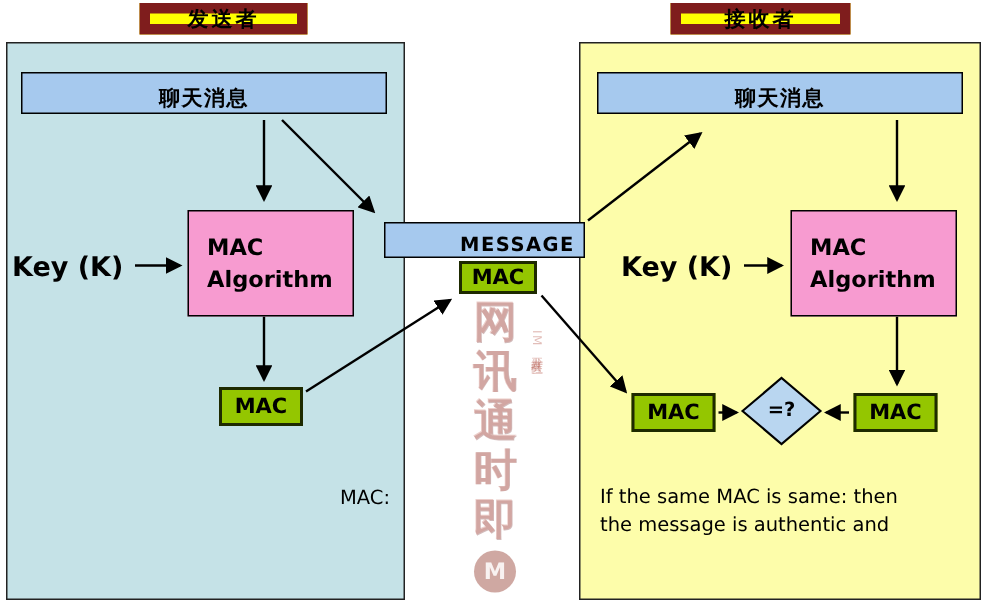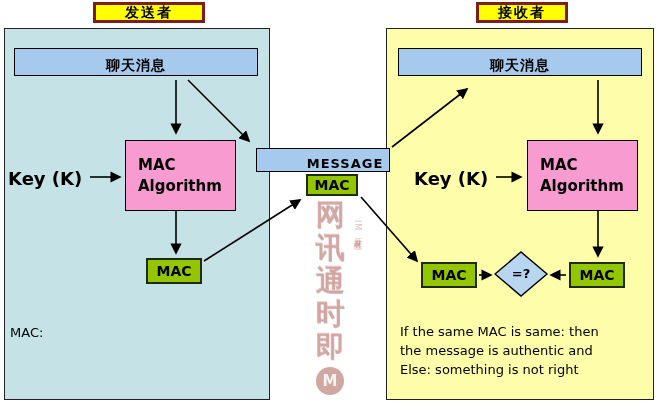--- a/index.html
+++ b/index.html
@@ -3,21 +3,21 @@
 <meta charset="utf-8">
 <style>
   html,body{margin:0;padding:0;background:#fff;}
   #stage{
     position:relative;width:658px;height:405px;overflow:hidden;
     font-family:"DejaVu Sans","Liberation Sans",sans-serif;color:#000;
     background:#fff;
   }
   .abs{position:absolute;box-sizing:border-box;}
   .tag{
-    background:#ffff00;border:3px solid #7f1d1d;z-index:3;
+    background:#ffff00;border:7px solid #7f1d1d;z-index:3;
     display:flex;align-items:center;justify-content:center;
     font-weight:bold;font-size:14px;letter-spacing:2px;
   }
   .panel{border:1px solid #222;z-index:0;}
   .bluebox{
     background:#a6c9ee;border:1px solid #000;z-index:2;
     display:flex;align-items:flex-end;justify-content:center;
     font-weight:bold;font-size:14px;letter-spacing:1px;
   }
   .pinkbox{
@@ -27,21 +27,21 @@
   }
   .greenbox{
     background:#94c600;border:2px solid #1e2a00;z-index:2;
     display:flex;align-items:center;justify-content:center;
     font-weight:bold;font-size:14px;
   }
   .keylabel{
     font-weight:bold;font-size:18px;z-index:2;white-space:nowrap;
   }
   .note{font-size:13px;line-height:19px;z-index:2;}
-  .note-left{line-height:25px;}
+  .note-left{line-height:25px;text-align:right;}
   #arrow-layer{position:absolute;left:0;top:0;z-index:1;pointer-events:none;}
   .diamond-label{
     z-index:2;text-align:center;font-weight:bold;font-size:13px;
   }
   
   #watermark{z-index:5;pointer-events:none;}
   #watermark .wm-col{
     display:flex;flex-direction:column-reverse;align-items:center;
   }
   #watermark .wm-col span{
@@ -86,21 +86,21 @@
     <line x1="496" y1="177" x2="521" y2="177" stroke="#000" stroke-width="1.6" marker-end="url(#arrow)"></line>
     <line x1="598" y1="211" x2="598" y2="256" stroke="#000" stroke-width="1.6" marker-end="url(#arrow)"></line>
     <line x1="566" y1="275" x2="551" y2="275" stroke="#000" stroke-width="1.6" marker-end="url(#arrow)"></line>
     <line x1="479" y1="275" x2="491" y2="275" stroke="#000" stroke-width="1.6" marker-end="url(#arrow)"></line>
     <polygon points="495,274 521,252 547,274 521,296" fill="#b9d6f0" stroke="#000" stroke-width="1.4"></polygon>
   </svg>
 
   <div class="abs tag" style="left:93px;top:2px;width:112px;height:21px;">
       <span>发送者</span>
     </div>
-  <div class="abs tag" style="left:476px;top:2px;width:92px;height:21px;">
+  <div class="abs tag" style="left:447px;top:2px;width:120px;height:21px;">
       <span>接收者</span>
     </div>
 
   <div class="abs bluebox" style="left:14px;top:48px;width:244px;height:28px;">
       <span>聊天消息</span>
     </div>
 
   <div class="abs keylabel" style="left:8px;top:168px;">
     <span>Key (K)</span>
   </div>
@@ -145,21 +145,20 @@
 
   <div class="abs greenbox" style="left:569px;top:262px;width:56px;height:26px;">
       <span>MAC</span>
     </div>
 
   <div class="abs diamond-label" style="left:495px;top:266px;width:52px;"><span>=?</span></div>
 
   <div class="abs note" style="left:400px;top:322px;width:252px;">
     <div>If the same MAC is same: then</div>
     <div>the message is authentic and</div>
-    <div>Else: something is not right</div>
   </div>
 
   <div id="watermark" class="abs" style="left:302px;top:198px;width:56px;height:200px;">
     <div class="wm-col">
         <span>即</span>
         <span>时</span>
         <span>通</span>
         <span>讯</span>
         <span>网</span>
       </div>

